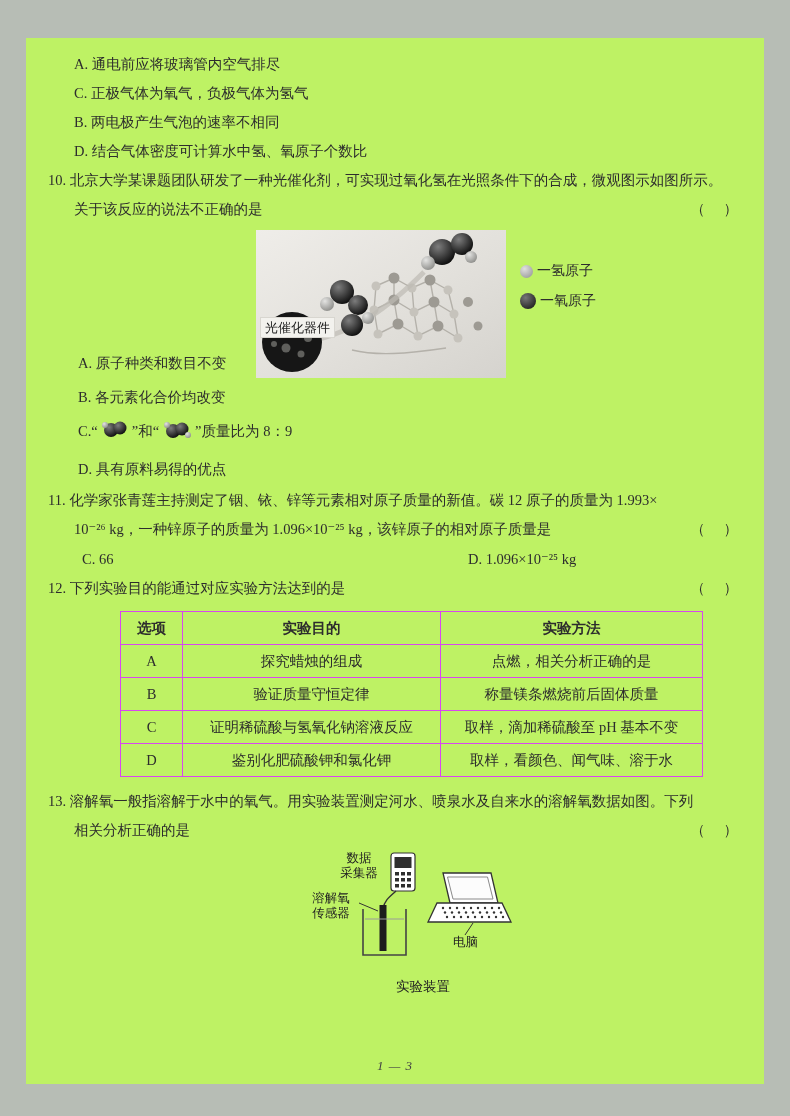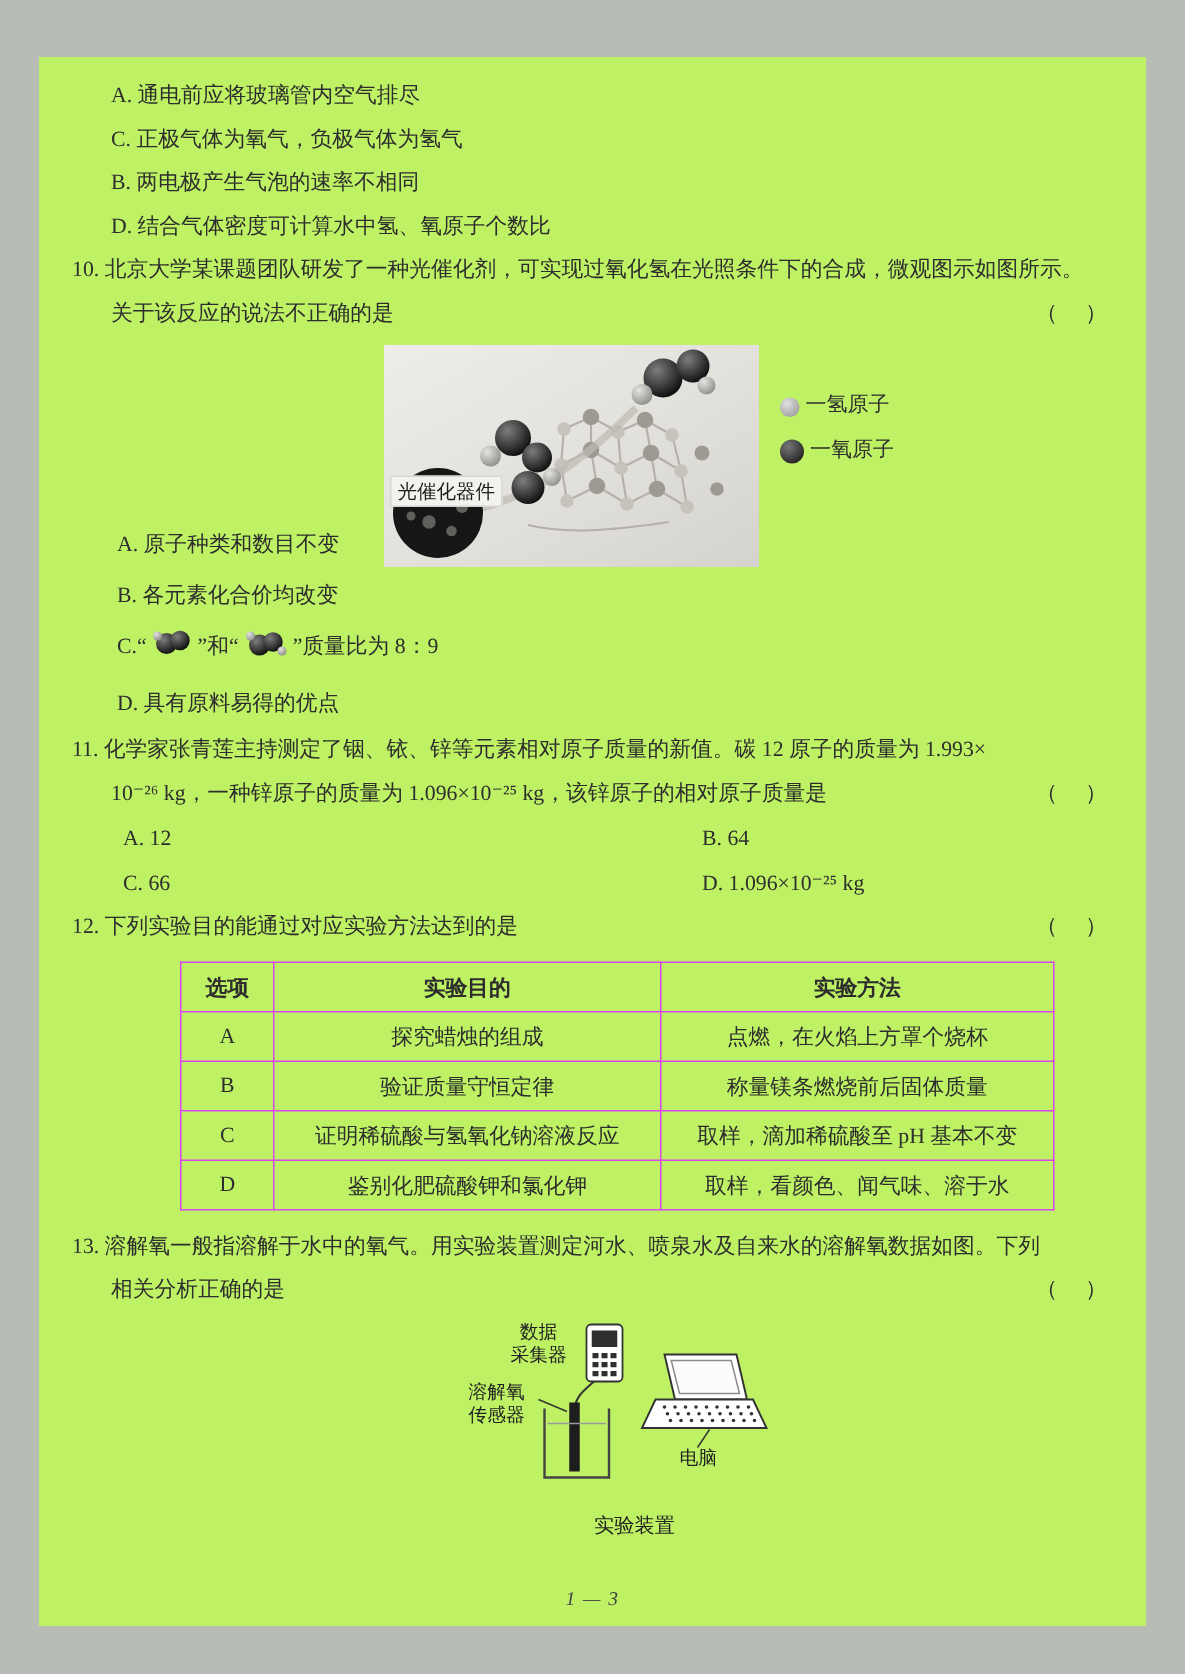--- a/index.html
+++ b/index.html
@@ -197,45 +197,41 @@
     </div>
   </div>
 
   <div>
     <div class="line">11. 化学家张青莲主持测定了铟、铱、锌等元素相对原子质量的新值。碳 12 原子的质量为 1.993×</div>
     <div class="line cont">
       <span>10⁻²⁶ kg，一种锌原子的质量为 1.096×10⁻²⁵ kg，该锌原子的相对原子质量是</span>
       <span class="bracket">（　）</span>
     </div>
     <div class="two-col">
-      <div class="col-a">A. 12</div>
-      <div class="col-b">B. 64</div>
-    </div>
-    <div class="two-col">
       <div class="col-a">C. 66</div>
       <div class="col-b">D. 1.096×10⁻²⁵ kg</div>
     </div>
   </div>
 
   <div>
     <div class="line">
       <span>12. 下列实验目的能通过对应实验方法达到的是</span>
       <span class="bracket">（　）</span>
     </div>
     <table class="q12">
       <tbody>
           <tr>
         <th class="c-opt">选项</th>
         <th class="c-goal">实验目的</th>
         <th class="c-method">实验方法</th>
       </tr>
       <tr>
         <td>A</td>
         <td>探究蜡烛的组成</td>
-        <td>点燃，在火焰上方罩个烧杯</td>
+        <td>点燃，相关分析正确的是</td>
       </tr>
       <tr>
         <td>B</td>
         <td>验证质量守恒定律</td>
         <td>称量镁条燃烧前后固体质量</td>
       </tr>
       <tr>
         <td>C</td>
         <td>证明稀硫酸与氢氧化钠溶液反应</td>
         <td>取样，滴加稀硫酸至 pH 基本不变</td>

